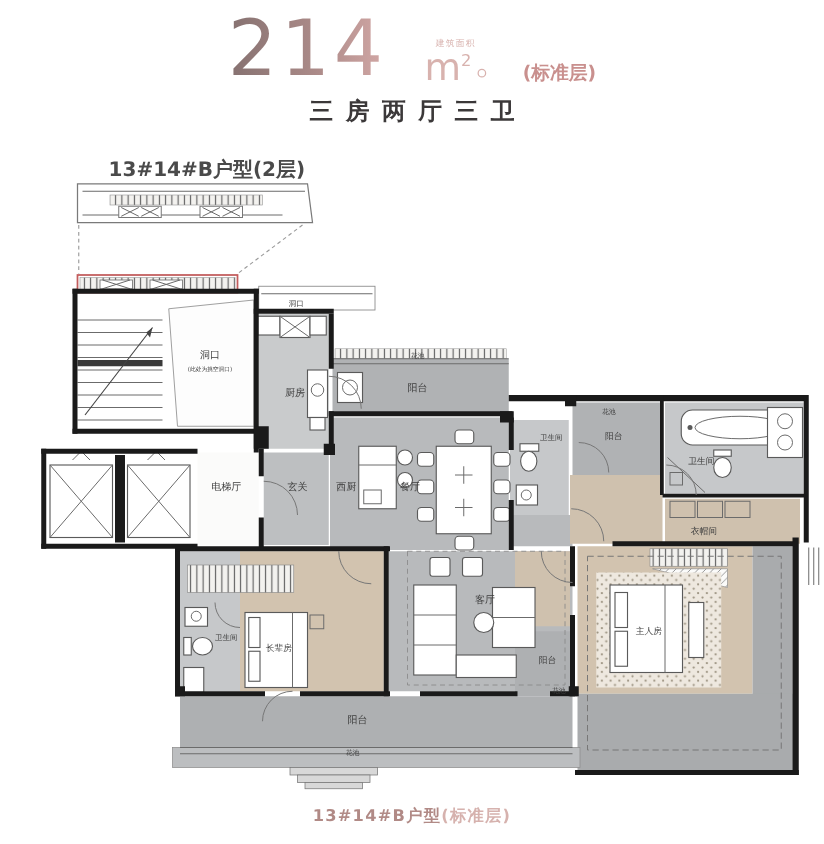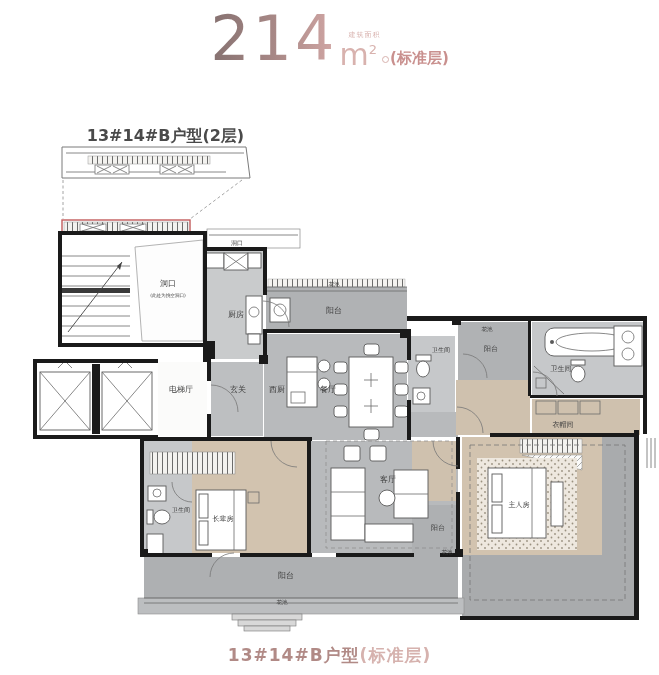--- a/index.html
+++ b/index.html
@@ -2,39 +2,39 @@
 <html><head>
 <meta charset="utf-8">
 <style>
   html,body{margin:0;padding:0;background:#ffffff;}
   .stage{
     position:relative;width:659px;height:675px;background:#fff;overflow:hidden;
     font-family:"DejaVu Sans","Liberation Sans",sans-serif;
   }
   
   .header{position:absolute;top:8px;left:0;width:100%;text-align:center;}
-  .title-row{display:inline-flex;align-items:flex-end;justify-content:center;line-height:1;}
+  .title-row{display:inline-flex;align-items:flex-end;justify-content:center;line-height:1;gap:28px;}
   .big-num{
     font-size:62px;font-weight:400;letter-spacing:3px;
     background:linear-gradient(90deg,#857170 0%,#ab8a88 55%,#d3a8a6 100%);
     -webkit-background-clip:text;background-clip:text;color:transparent;
   }
   .unit-wrap{position:relative;display:inline-block;margin-left:2px;padding-top:10px;color:#d8b2ae;}
   .unit-tiny{position:absolute;top:2px;left:9px;font-size:7px;letter-spacing:1px;color:#d8b2ae;white-space:nowrap;}
   .unit-m{font-size:30px;font-weight:400;color:#d8b2ae;}
   .unit-m sup{font-size:13px;vertical-align:super;}
   .circle-mark{display:inline-block;width:5px;height:5px;border:1px solid #d8b2ae;border-radius:50%;margin:0 1px 2px 0;}
   .floor-note{font-size:15px;font-weight:700;color:#c9908e;padding-bottom:4px;}
   .subtitle{margin-top:6px;font-size:19px;font-weight:700;letter-spacing:10px;color:#3b3839;text-indent:10px;}
   
   .inset-label{position:absolute;left:68px;top:126px;width:195px;text-align:center;
     font-size:16px;font-weight:700;color:#4a4a4a;}
   
   .caption{position:absolute;top:644px;left:0;width:100%;text-align:center;
-    font-size:17px;font-weight:700;letter-spacing:1px;}
+    font-size:13px;font-weight:700;letter-spacing:1px;}
   .caption .cap-name{color:#b18a86;}
   .caption .cap-note{color:#d6b2ae;}
   
   svg.plan{position:absolute;left:0;top:0;}
   svg.plan text{font-family:"DejaVu Sans","Liberation Sans",sans-serif;fill:#3e3e3e;}
   .lbl{font-size:8px;}
   .lbl-md{font-size:7px;}
   .lbl-sm{font-size:6px;fill:#4c4c4c;}
   .lbl-xs{font-size:5.5px;fill:#5a5a5a;}
   .lbl-note{font-size:4.6px;fill:#8a8a8a;}
@@ -51,20 +51,21 @@
   <div class="header">
     <div class="title-row">
       <span class="big-num">214</span>
       <span class="unit-wrap">
         <span class="unit-tiny">建筑面积</span>
         <span class="unit-m"><span>m</span><sup>2</sup></span>
         <span class="circle-mark"></span>
       </span>
       <span class="floor-note">(标准层)</span>
     </div>
+    <div class="subtitle">三房两厅三卫</div>
   </div>
 
   <div class="inset-label">13#14#B户型(2层)</div>
 
   <svg class="plan" width="659" height="675" viewBox="0 0 659 675">
     <defs>
       <pattern id="comb" width="5" height="18" patternUnits="userSpaceOnUse">
         <rect width="5" height="18" fill="#f3f2ef"></rect>
         <line x1="2.5" y1="0" x2="2.5" y2="18" stroke="#5c5c5c" stroke-width="0.9"></line>
       </pattern>

